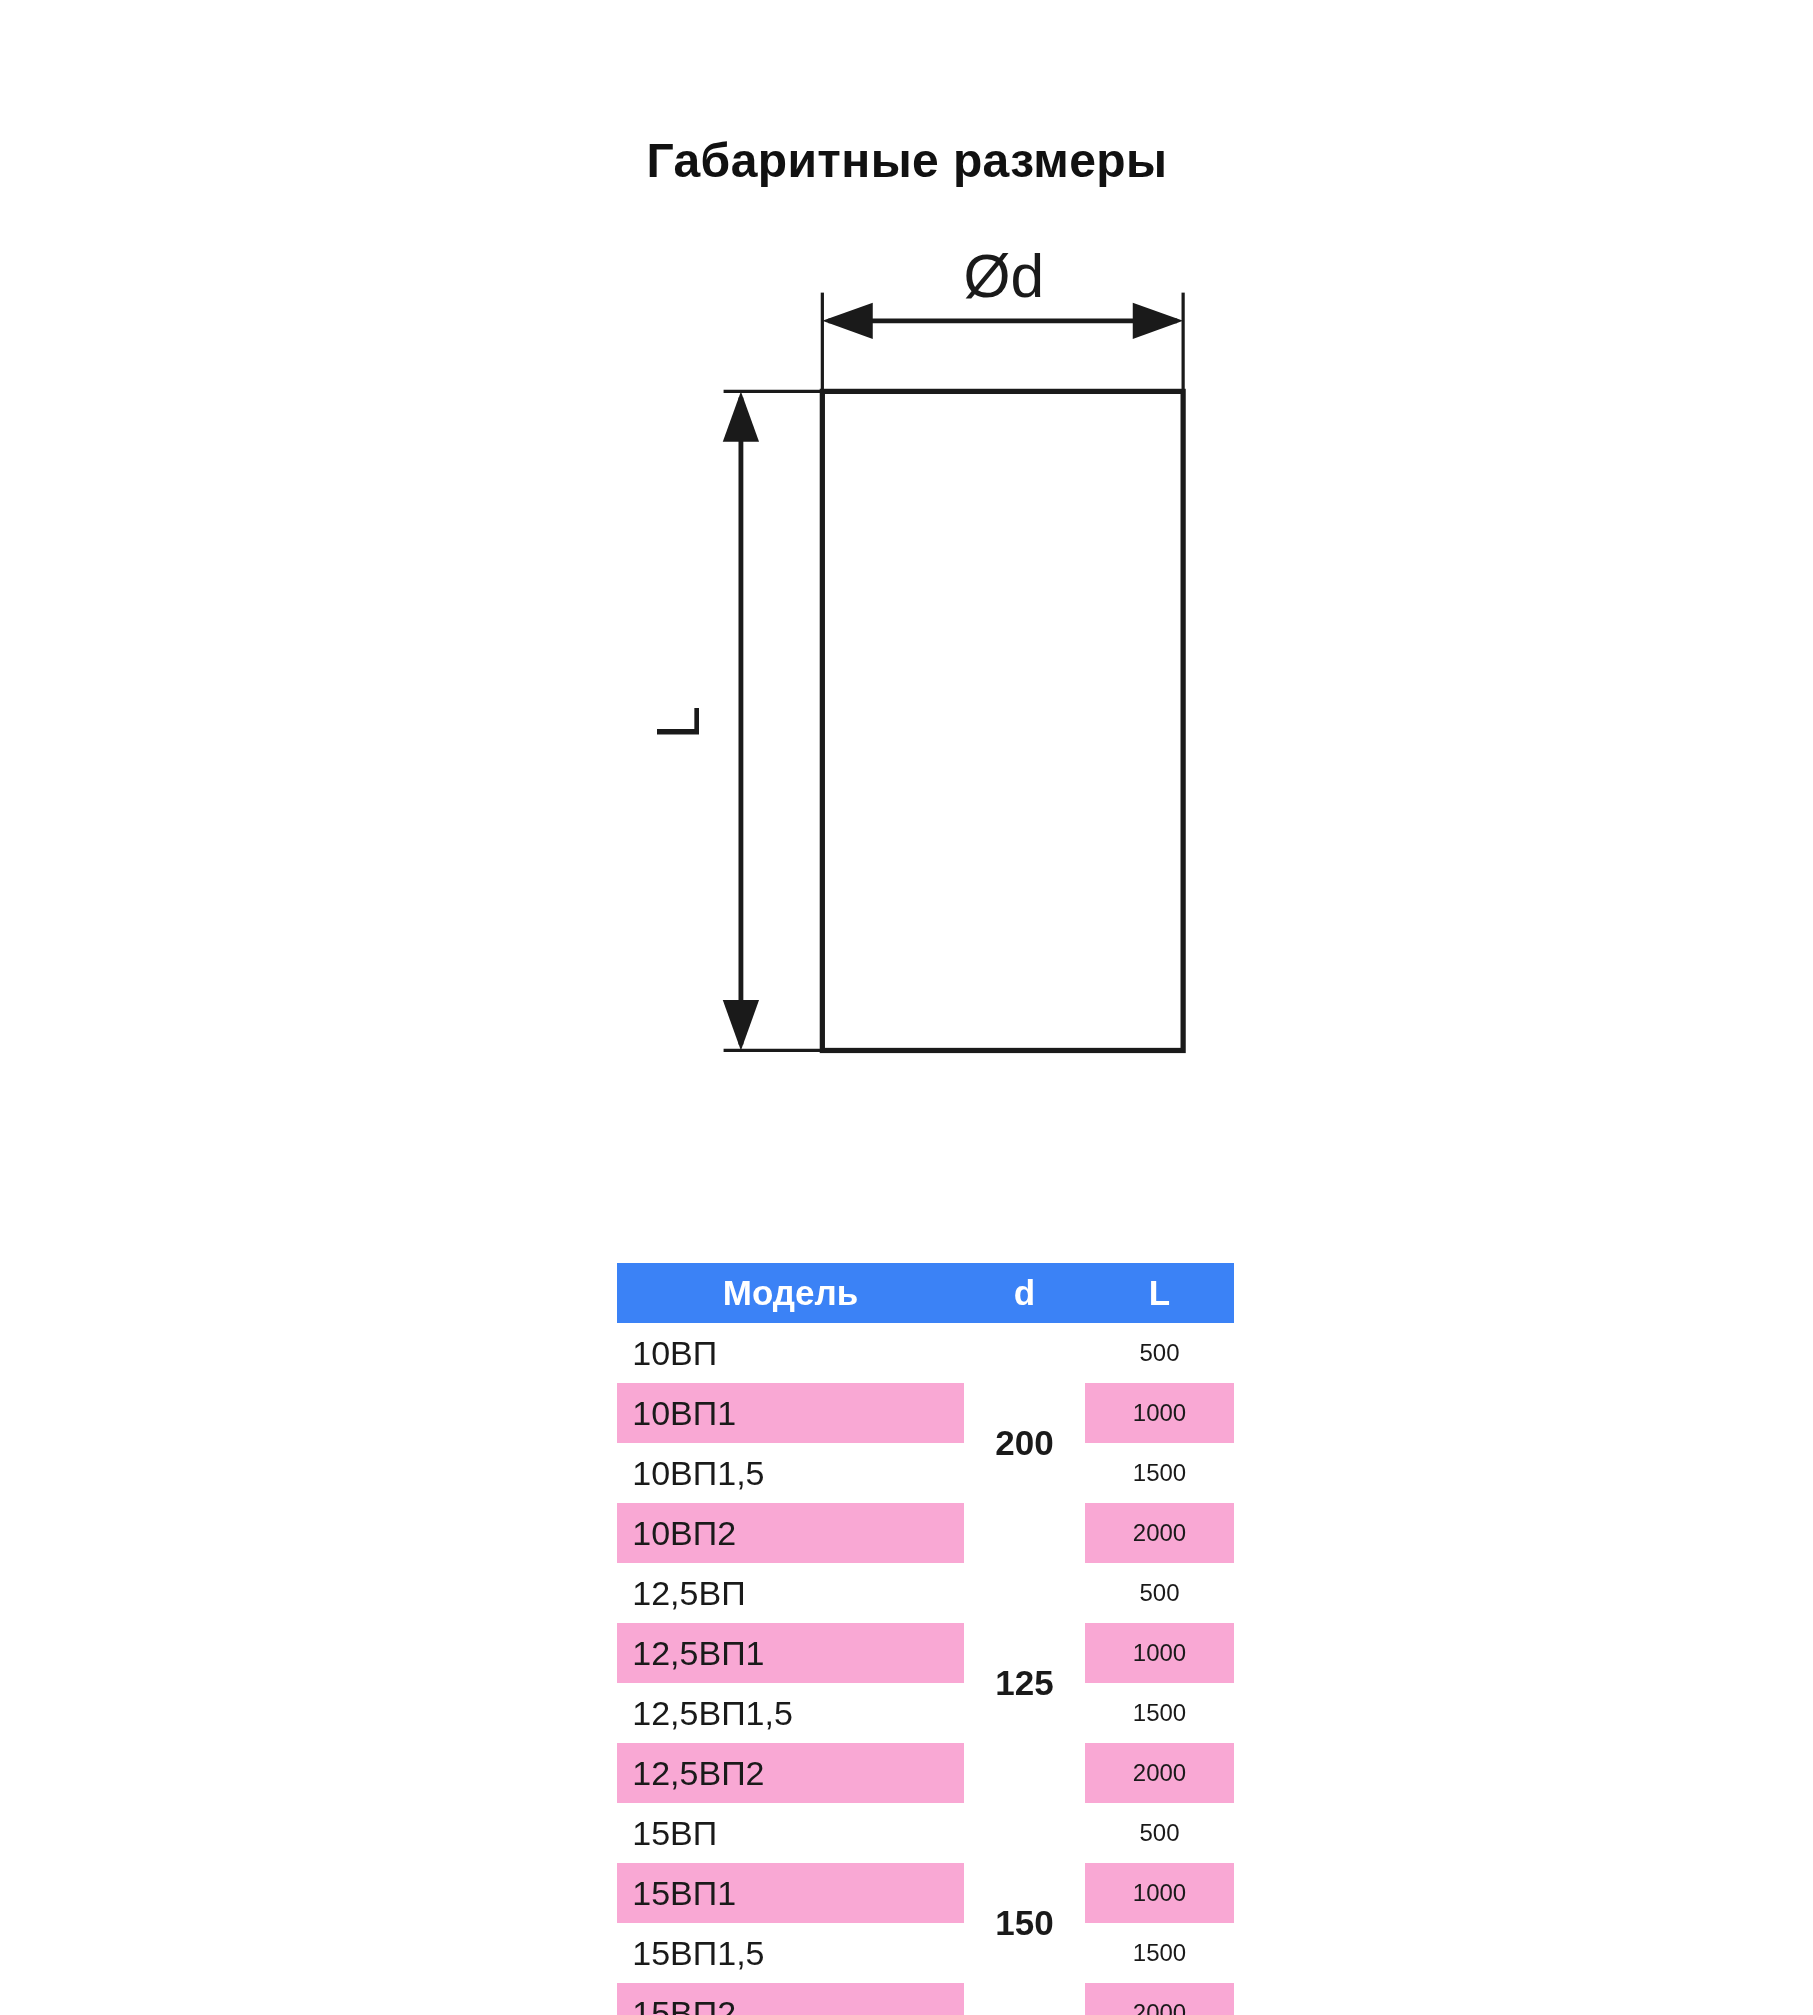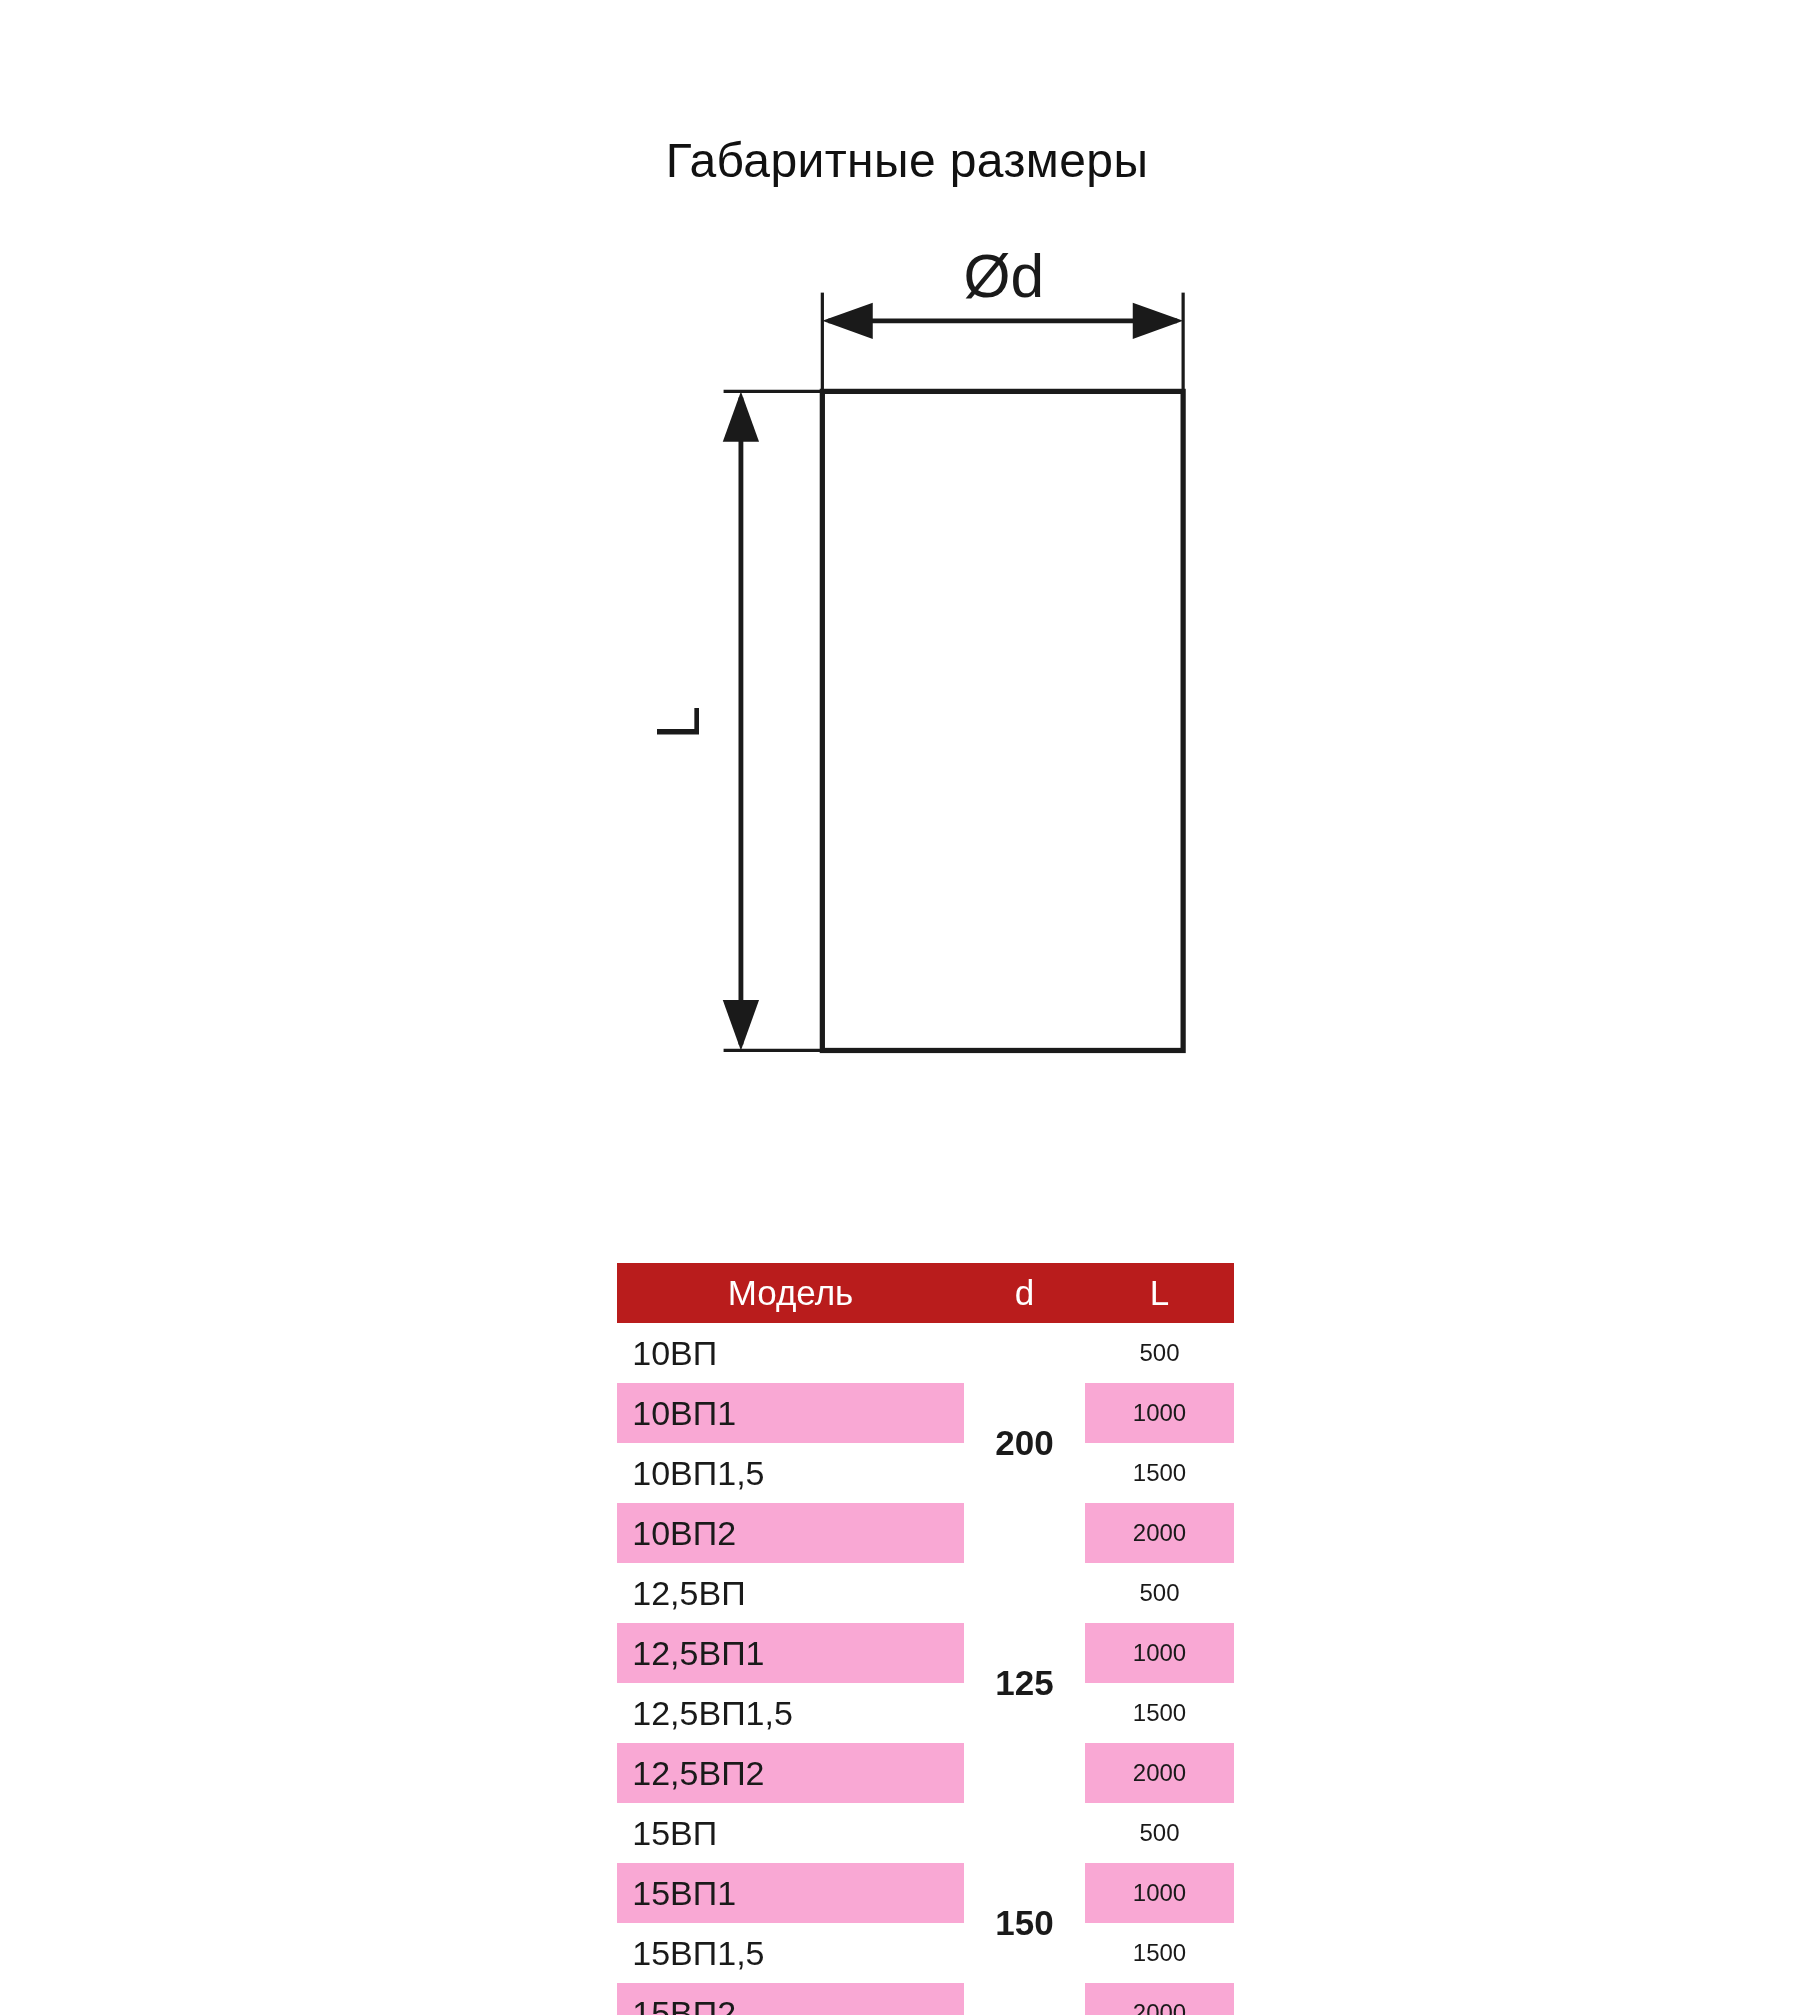--- a/index.html
+++ b/index.html
@@ -17,21 +17,21 @@
   }
 
   
   .title {
     position: absolute;
     top: 133px;
     left: 0;
     width: 1814px;
     text-align: center;
     font-size: 48px;
-    font-weight: normal;
+    font-weight: bold;
     letter-spacing: 0.4px;
     color: #111111;
   }
 
   
   .drawing {
     position: absolute;
     top: 226px;
     left: 0;
     width: 1690px;
@@ -50,24 +50,24 @@
     border-collapse: collapse;
     border-spacing: 0;
     width: 617px;
     table-layout: fixed;
   }
   table.spec col.c-model { width: 347px; }
   table.spec col.c-d     { width: 121px; }
   table.spec col.c-l     { width: 149px; }
 
   table.spec thead th {
-    background: #b91c1c;
+    background: #3b82f6;
     color: #ffffff;
     font-size: 35px;
-    font-weight: normal;
+    font-weight: bold;
     height: 60px;
     padding: 0;
     text-align: center;
     vertical-align: middle;
     margin-left: 47px;
   }
   table.spec thead th.model-h { text-align: center; }
 
   table.spec td {
     height: 60px;

